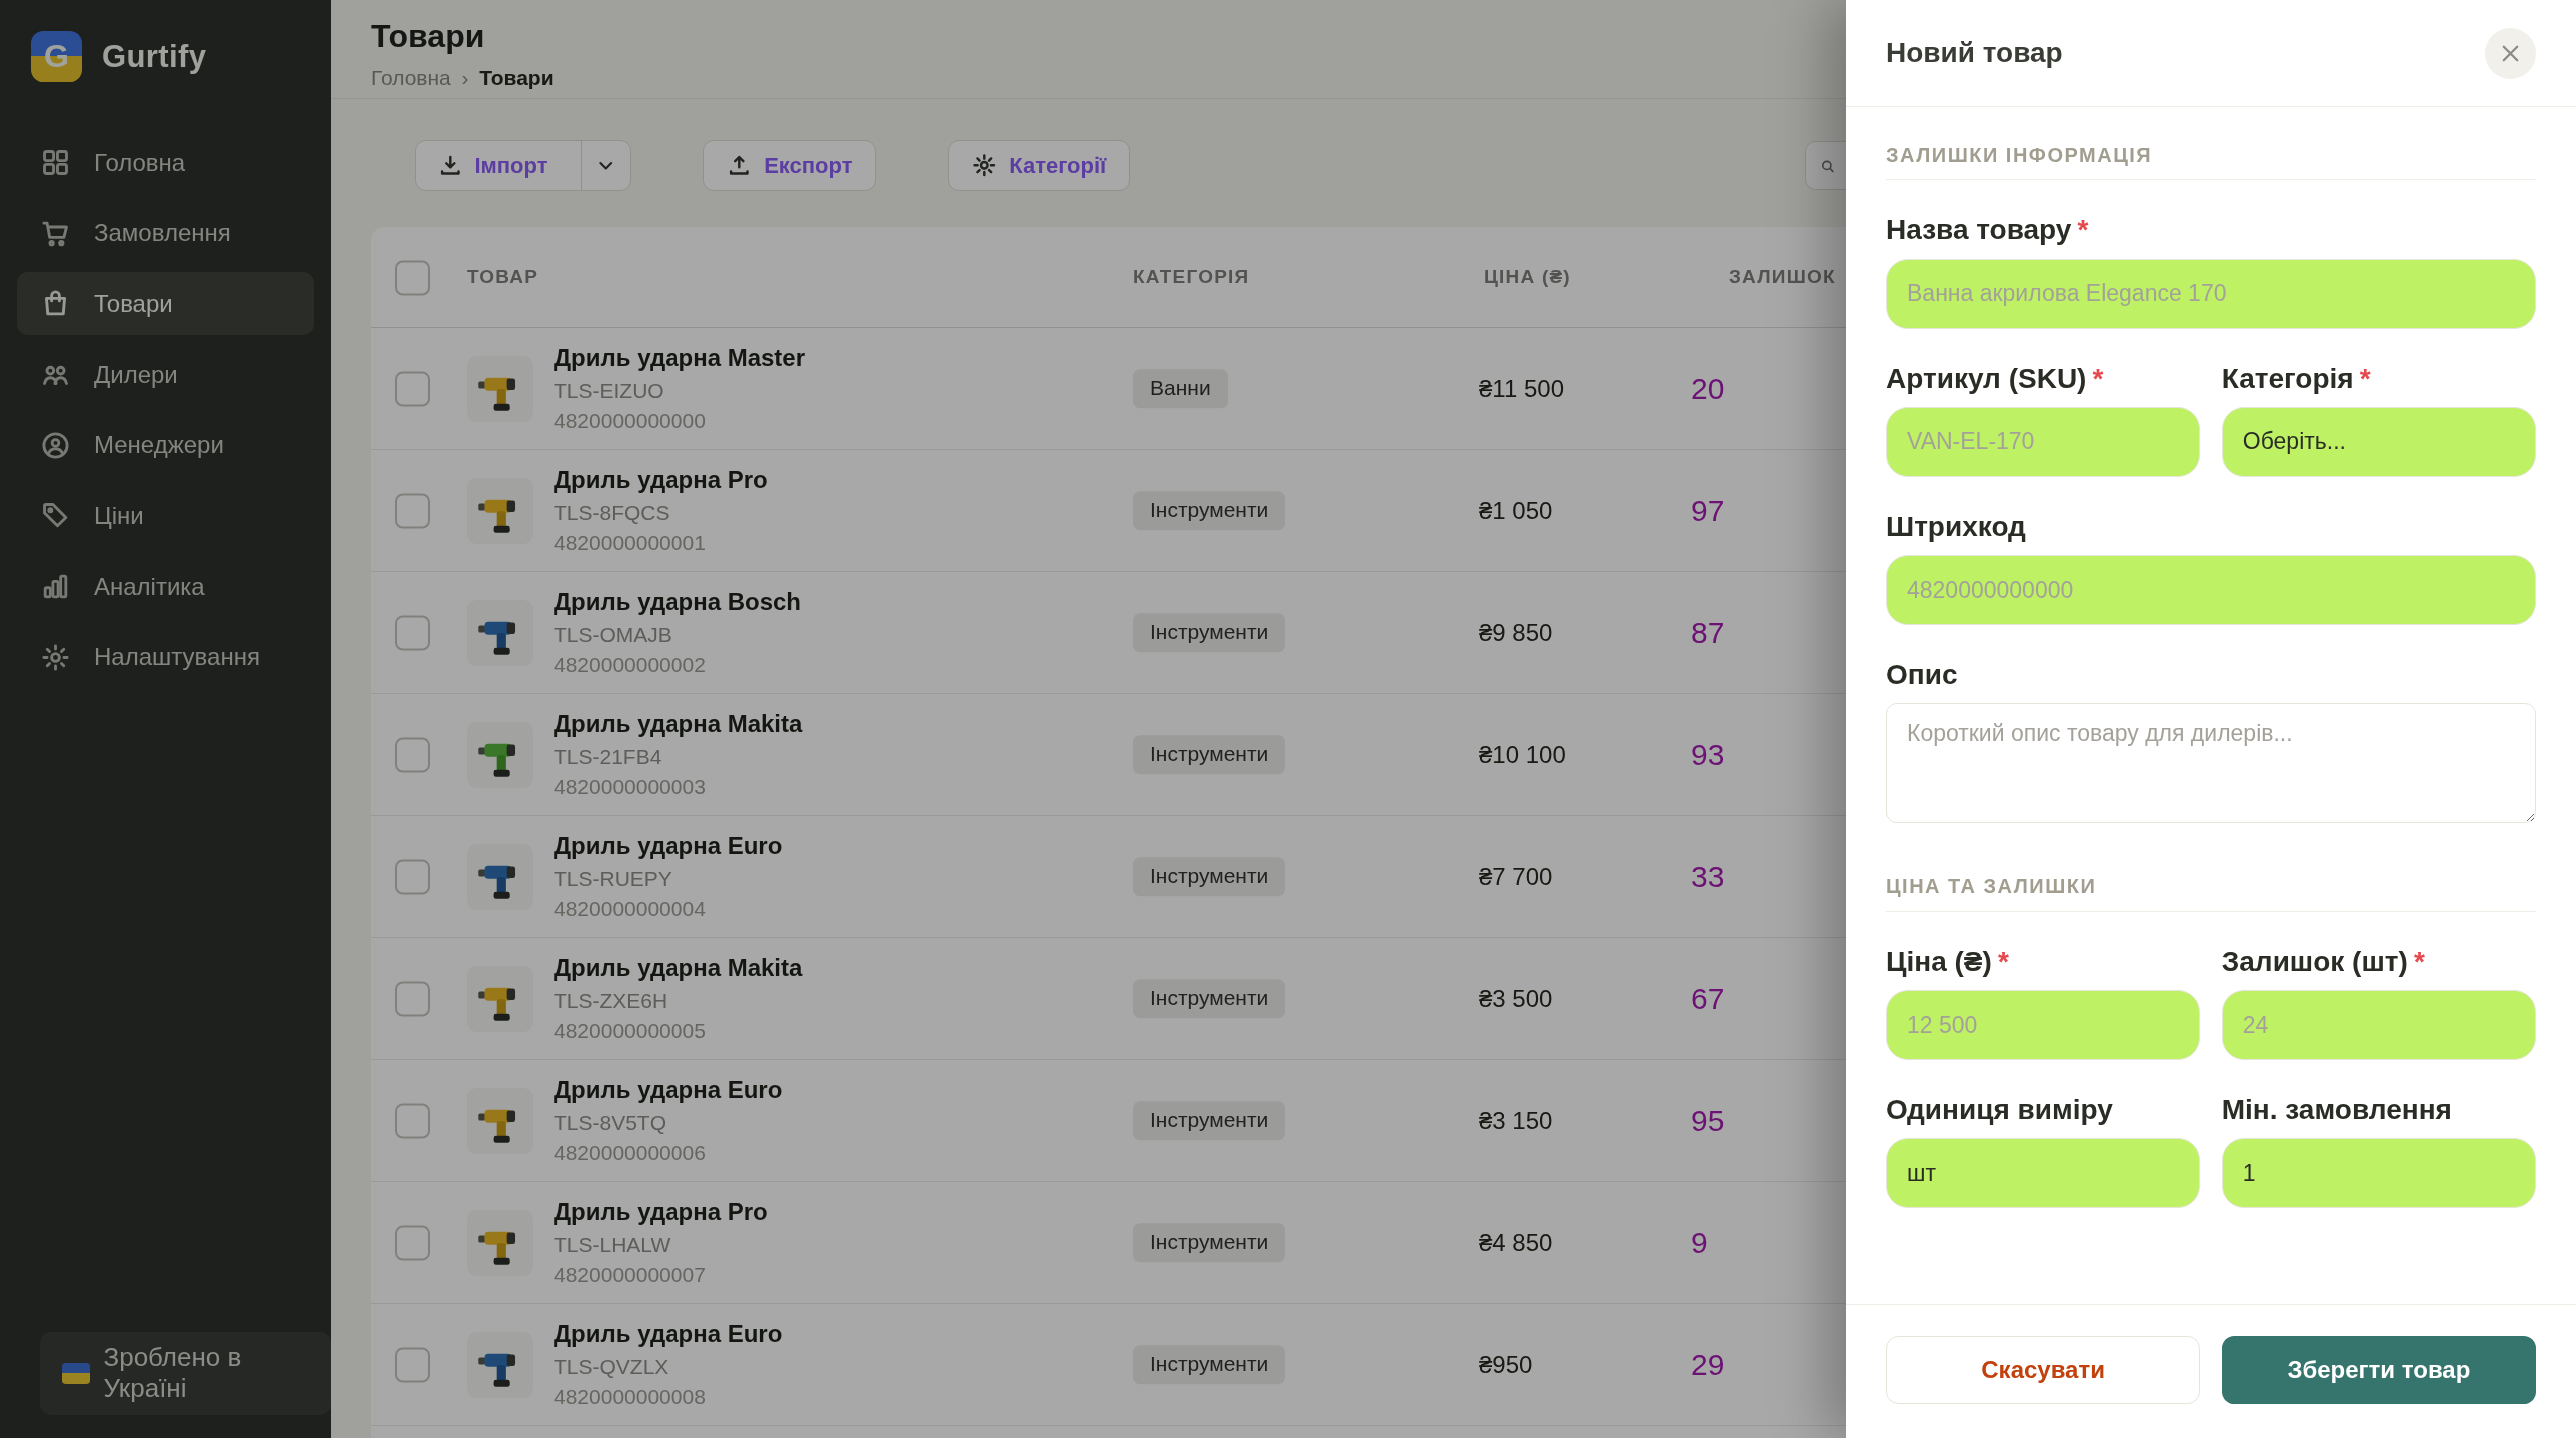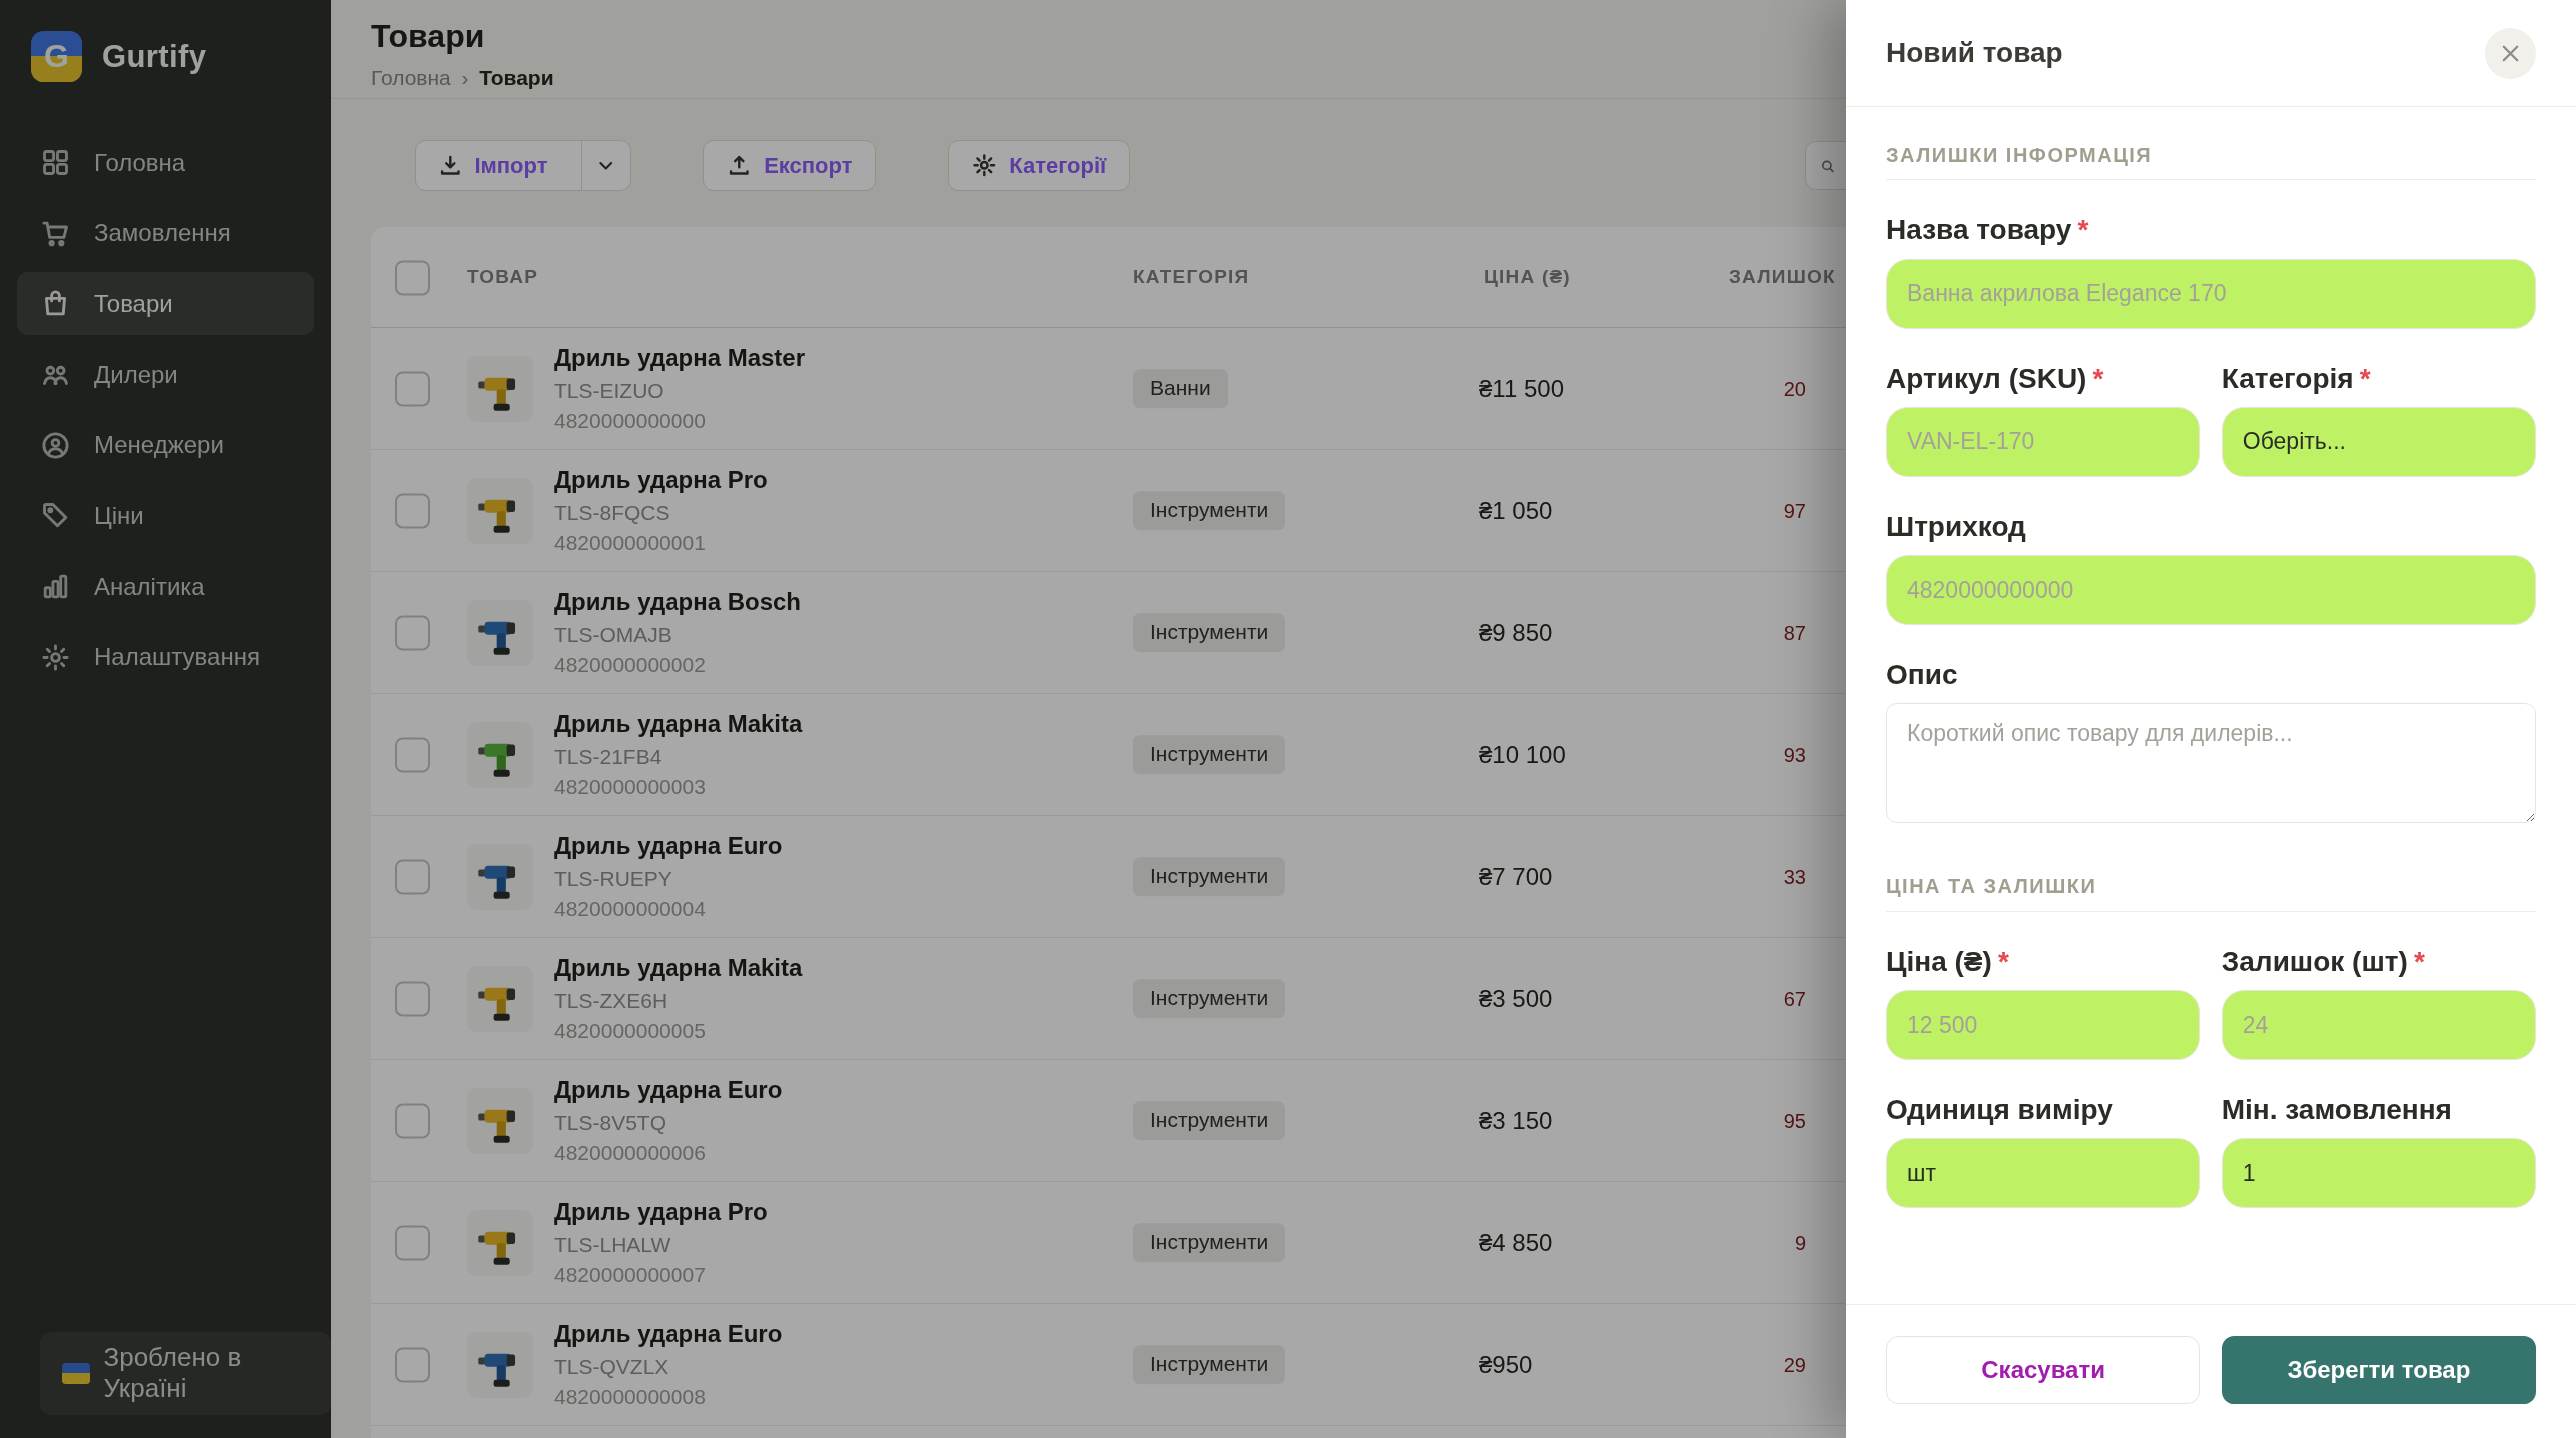--- a/index.html
+++ b/index.html
@@ -67,22 +67,22 @@
   .pimg { position:absolute; left:96px; top:50%; transform:translateY(-50%); width:66px; height:66px;
           background:#f6f6f4; border-radius:9.2px; display:flex; align-items:center; justify-content:center; }
   .pinfo { position:absolute; left:183px; top:50%; transform:translateY(-50%); }
   .pname { font-size:24px; font-weight:700; color:#1e211c; }
   .psku { font-size:21px; color:#8b8e87; margin-top:7.7px; }
   .pbar { font-size:21px; color:#989b94; margin-top:6.1px; }
   .pbadge { position:absolute; left:762px; top:50%; transform:translateY(-50%);
             background:#ebebe8; border-radius:7px; padding:7.7px 17px; font-size:21px; color:#2f332d; }
   .pprice { position:absolute; left:1108px; top:50%; transform:translateY(-50%);
             font-size:24px; color:#24271f; }
-  .pstock { position:absolute; left:1320px; width:115px; text-align:right; top:50%;
-            transform:translateY(-50%); font-size:20px; color:#7f1d1d; }
+  .pstock { position:absolute; left:1320px; width:115px; text-align:left; top:50%;
+            transform:translateY(-50%); font-size:30px; color:#a21caf; }
 
   
   .panel { position:absolute; top:0; right:0; width:730px; height:100%; background:#fff;
            box-shadow:-18.4px 0 54px rgba(0,0,0,.28); display:flex; flex-direction:column; z-index:5; }
   .panel-head { flex:0 0 107px; display:flex; align-items:center; justify-content:space-between;
                 padding:0 40px; border-bottom:1.5px solid #efede6; }
   .panel-title { font-size:28px; font-weight:700; color:#3a3d36; }
   .close-btn { width:51px; height:51px; border-radius:50%; background:#f1f0ea; border:none;
                display:flex; align-items:center; justify-content:center; cursor:pointer; }
   .close-btn svg { width:23px; height:23px; stroke:#8a8d85; stroke-width:2.4; stroke-linecap:round; }
@@ -97,21 +97,21 @@
   .f-input::placeholder, .f-area::placeholder { color:#a3a199; opacity:1; }
   .f-area { margin-top:12.3px; width:100%; height:120px; border:1.5px solid #e7e4da; border-radius:10.7px;
             padding:15.4px 20px; font-size:23px; color:#2a2d26; outline:none; resize:vertical;
             font-family:"Liberation Sans","DejaVu Sans",sans-serif; }
   .grid2 { display:grid; grid-template-columns:1fr 1fr; column-gap:21.5px; }
   .grid2 .f-label { margin-top:34px; }
   .fakesel { display:flex; align-items:center; }
   .panel-foot { flex:0 0 auto; border-top:1.5px solid #efede6; padding:31px 40px 34px;
                 display:grid; grid-template-columns:1fr 1fr; column-gap:21.5px; }
   .btn-cancel { height:68px; border-radius:12.3px; background:#fff; border:1.5px solid #e7e4da;
-                font-size:24px; font-weight:700; color:#a21caf; cursor:pointer;
+                font-size:24px; font-weight:700; color:#c2410c; cursor:pointer;
                 font-family:"Liberation Sans","DejaVu Sans",sans-serif; }
   .btn-save { height:68px; border-radius:12.3px; background:#36756d; border:none;
               font-size:24px; font-weight:700; color:#fff; cursor:pointer;
               font-family:"Liberation Sans","DejaVu Sans",sans-serif; }
 </style>
 </head>
 <body>
 
 <div class="app">
 

